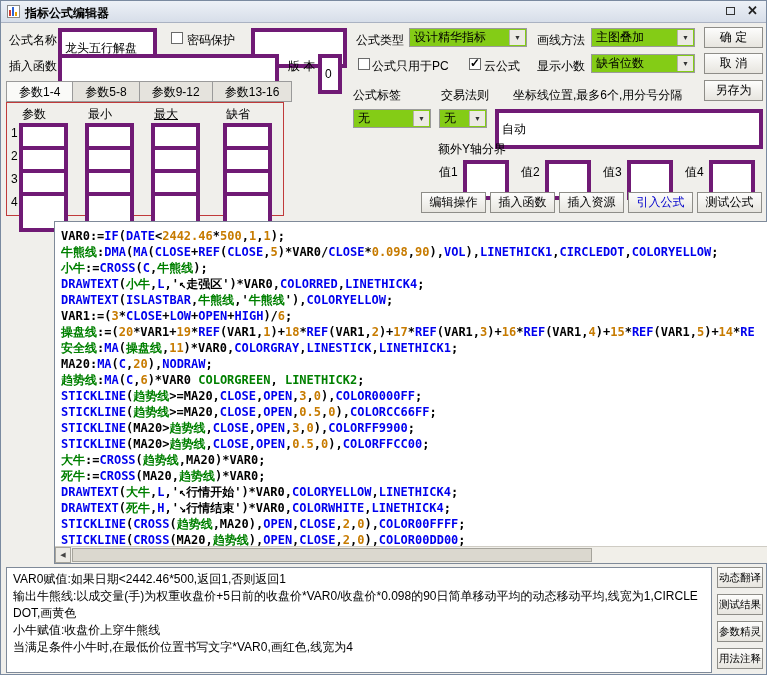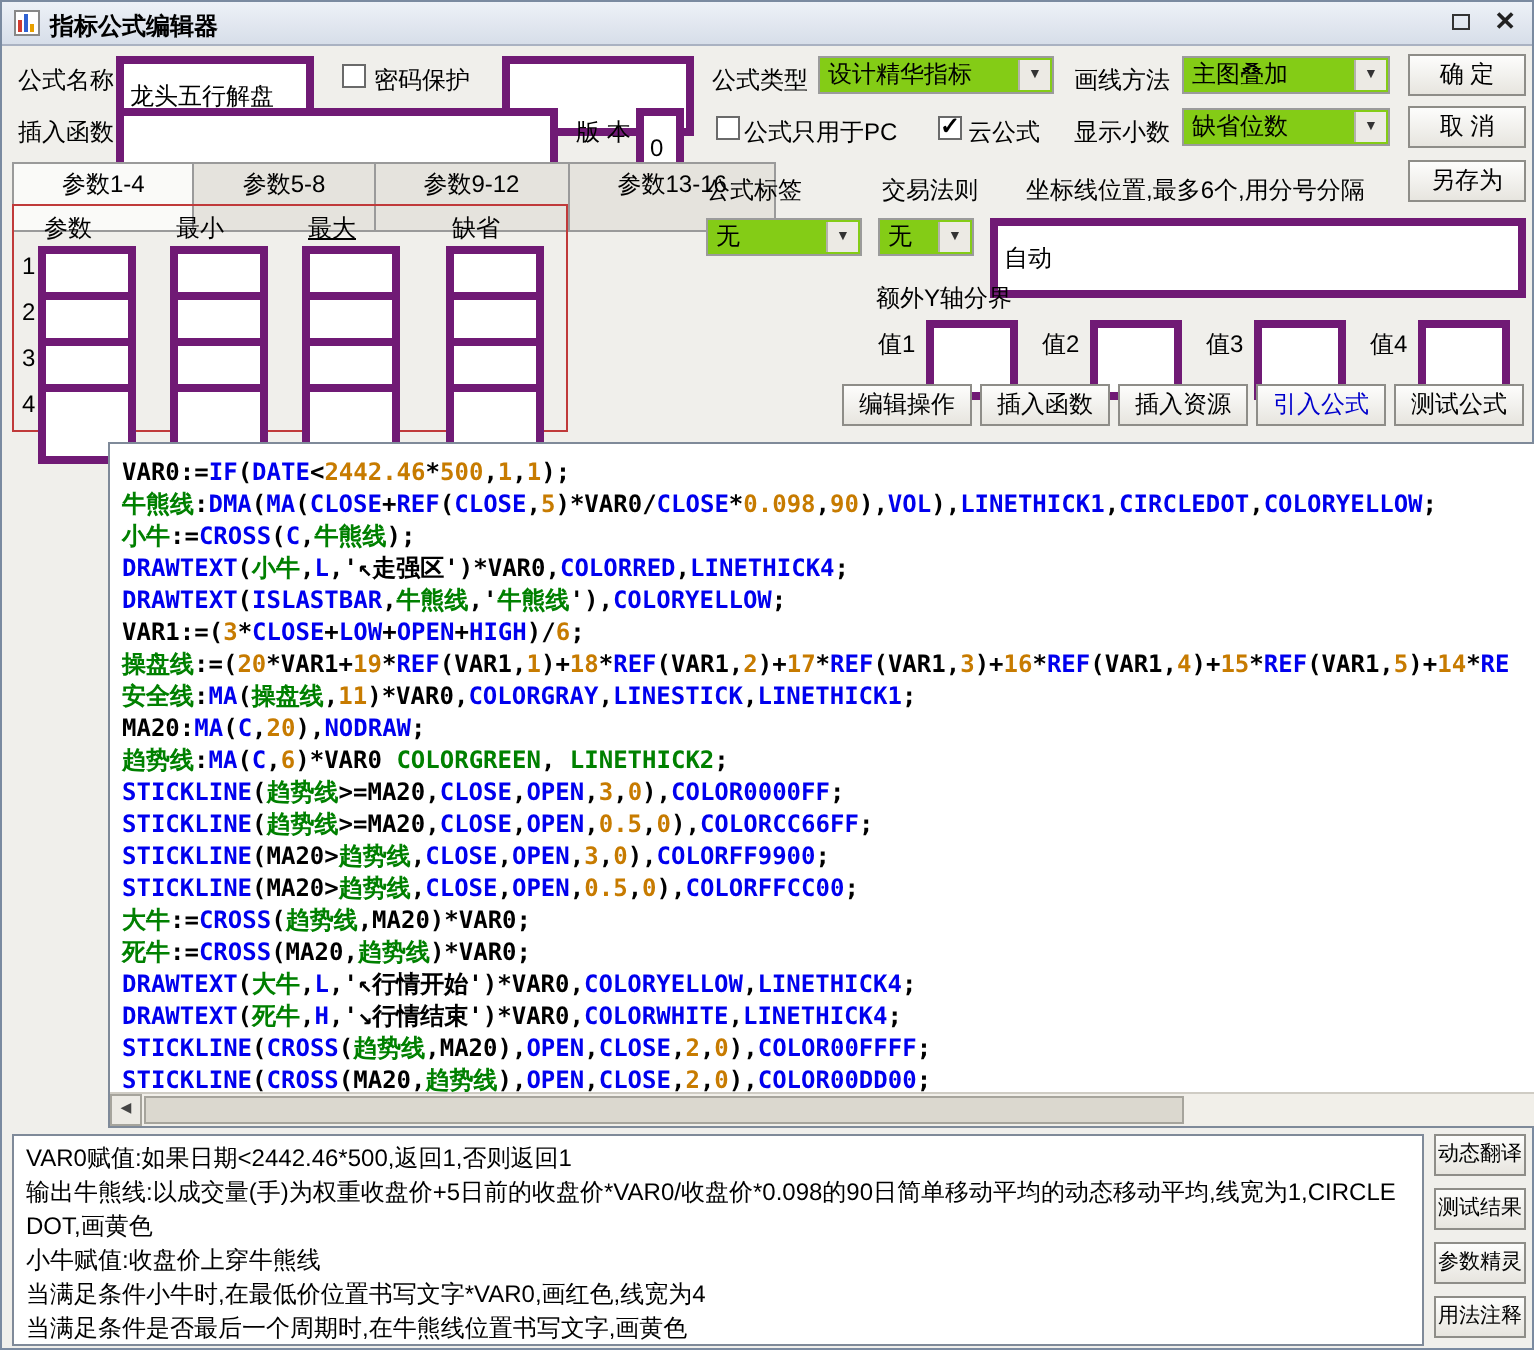--- a/index.html
+++ b/index.html
@@ -27,21 +27,21 @@
        background:linear-gradient(#FDFDFC,#E7E5DF);border:1px solid #8E8D88;box-sizing:border-box;}
   .btn.accent{color:var(--accent_blue);}
   .select{position:absolute;height:19px;background:#84cc16;border:1px solid #9B9B9B;box-sizing:border-box;}
   .select .txt{display:block;padding-left:4px;line-height:17px;white-space:nowrap;overflow:hidden;}
   .select .arr{position:absolute;right:1px;top:1px;bottom:1px;width:15px;background:#ECEAE4;
                border-left:1px solid #B4B2AC;text-align:center;font-size:7px;line-height:15px;color:#333;}
   .checkbox{position:absolute;width:12px;height:12px;border:1px solid #6A6A6A;background:#fff;box-sizing:border-box;}
   .checkbox.checked::after{content:"✓";position:absolute;left:0;top:-3px;font-size:12px;font-weight:bold;}
   
   #tabs{position:absolute;left:5px;top:80px;display:flex;height:21px;}
-  .tab{height:35px;line-height:20px;padding:0 24px;background:#E5E3DD;border:1px solid #9A9A9A;border-right:none;box-sizing:border-box;}
+  .tab{height:21px;line-height:20px;padding:0 12px;background:#E5E3DD;border:1px solid #9A9A9A;border-right:none;box-sizing:border-box;}
   .tab:last-child{border-right:1px solid #9A9A9A;}
   .tab.active{background:#FAFAF8;}
   
   .param-panel{position:absolute;left:5px;top:101px;width:278px;height:114px;
                border:1px solid var(--red_border);box-sizing:border-box;}
   .param-panel .hdr{position:absolute;top:3px;}
   .row-num{position:absolute;width:10px;text-align:left;}
   
   .code-area{position:absolute;left:5px;top:220px;width:757px;height:343px;background:#fff;
              border:1px solid #7F8A99;box-sizing:border-box;margin-left:48px;}
@@ -188,21 +188,20 @@
       <div class="hthumb"></div>
       <div class="sbtn" style="right:0;top:0">▶</div>
     </div>
   </div>
 
   <div class="translation" id="translation-text">
       <div class="tr-line">VAR0赋值:如果日期&lt;2442.46*500,返回1,否则返回1</div>
       <div class="tr-line">输出牛熊线:以成交量(手)为权重收盘价+5日前的收盘价*VAR0/收盘价*0.098的90日简单移动平均的动态移动平均,线宽为1,CIRCLEDOT,画黄色</div>
       <div class="tr-line">小牛赋值:收盘价上穿牛熊线</div>
       <div class="tr-line">当满足条件小牛时,在最低价位置书写文字*VAR0,画红色,线宽为4</div>
-      <div class="tr-line">当满足条件是否最后一个周期时,在牛熊线位置书写文字,画黄色</div>
     </div>
 
 <div class="btn" style="left: 420px; top: 191px; width: 65px;">编辑操作</div>
     <div class="btn" style="left: 489px; top: 191px; width: 65px;">插入函数</div>
     <div class="btn" style="left: 558px; top: 191px; width: 65px;">插入资源</div>
     <div class="btn accent" style="left: 627px; top: 191px; width: 65px;">引入公式</div>
     <div class="btn" style="left: 696px; top: 191px; width: 65px;">测试公式</div>
     <div class="side-btn" style="top: 566px;">动态翻译</div>
     <div class="side-btn" style="top: 593px;">测试结果</div>
     <div class="side-btn" style="top: 620px;">参数精灵</div>

